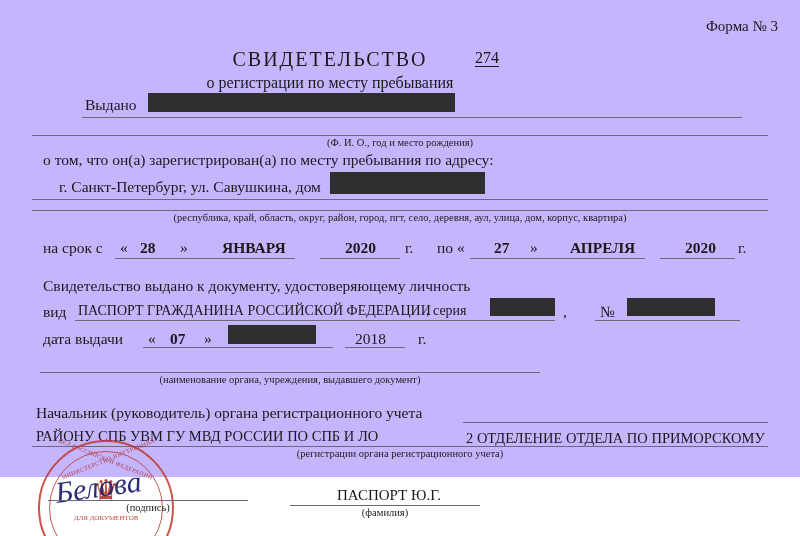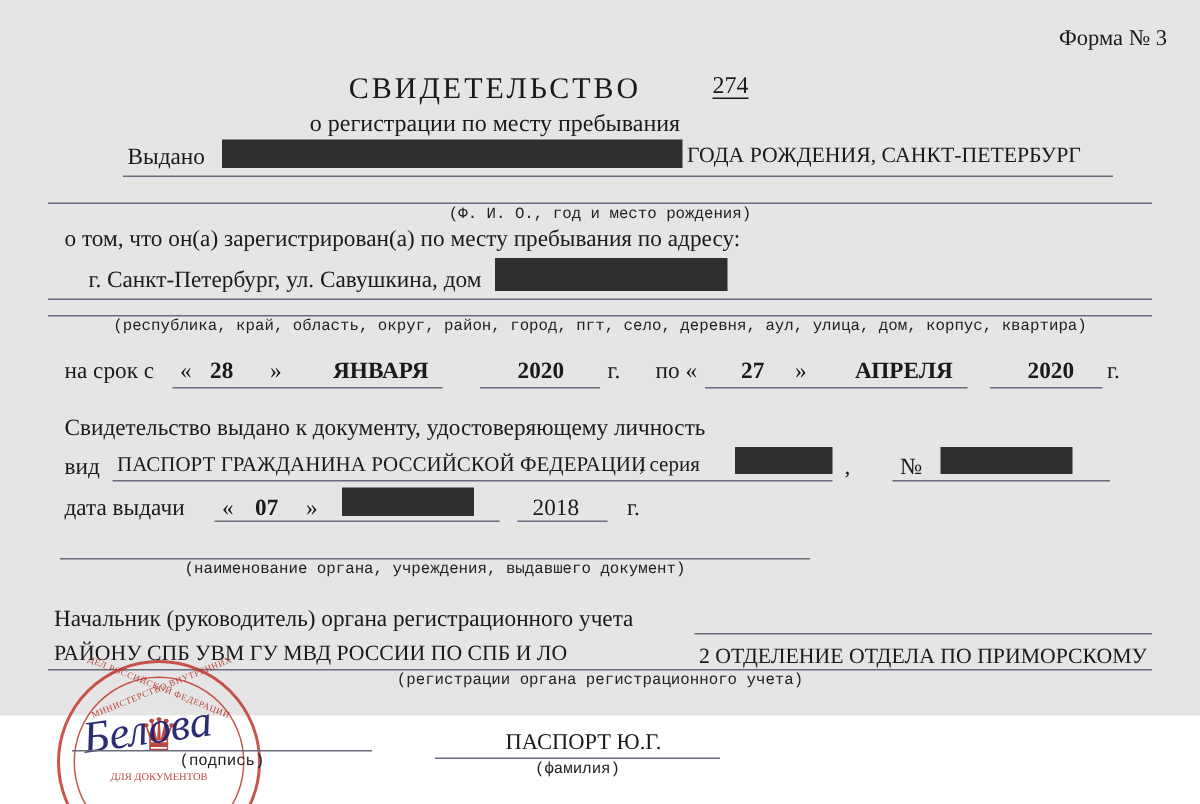--- a/index.html
+++ b/index.html
@@ -11,21 +11,21 @@
     height: 536px;
     background: #ffffff;
     font-family: "Liberation Serif", serif;
     color: #1a1a1a;
     overflow: hidden;
   }
   .page {
     position: relative;
     width: 800px;
     height: 477px;
-    background: #e5e5e5;
+    background: #c4b5fd;
   }
   .form-no {
     position: absolute;
     top: 18px;
     right: 22px;
     font-size: 15px;
     font-family: "Liberation Serif", serif;
   }
   .title {
     position: absolute;
@@ -79,21 +79,20 @@
     font-size: 10.5px;
     white-space: nowrap;
     color: #222;
   }
   .redact {
     position: absolute;
     background: #2f2f2f;
   }
   .caption {
     text-align: center;
-    font-family: Liberation Mono, monospace;
   }
 
   
   .stamp {
     position: absolute;
     left: 38px;
     top: 440px;
     width: 132px;
     height: 132px;
     border: 2px solid #c0392b;
@@ -163,21 +162,20 @@
     <span class="title-inner">СВИДЕТЕЛЬСТВО</span>
   </div>
   <div class="doc-number">274</div>
 
   <div class="subtitle">
     <span class="subtitle-inner">о регистрации по месту пребывания</span>
   </div>
 
   <div class="txt" style="left:85px; top:96px;">Выдано</div>
   <div class="redact" style="left:148px; top:93px; width:307px; height:19px;"></div>
-  <div class="txt" style="left:458px; top:96px; font-size:14.5px;">ГОДА РОЖДЕНИЯ, САНКТ-ПЕТЕРБУРГ</div>
   <div class="line" style="left:82px; top:117px; width:660px;"></div>
 
   <div class="line" style="left:32px; top:135px; width:736px;"></div>
   <div class="txt-sm caption" style="left:0; top:137px; width:800px;">(Ф. И. О., год и место рождения)</div>
 
   <div class="txt" style="left:43px; top:151px;">о том, что он(а) зарегистрирован(а) по месту пребывания по адресу:</div>
   <div class="txt" style="left:43px; top:178px;margin-left:16px;">г. Санкт-Петербург, ул. Савушкина, дом</div>
   <div class="redact" style="left:330px; top:172px; width:155px; height:22px;"></div>
   <div class="line" style="left:32px; top:199px; width:736px;"></div>
   <div class="line" style="left:32px; top:210px; width:736px;"></div>

